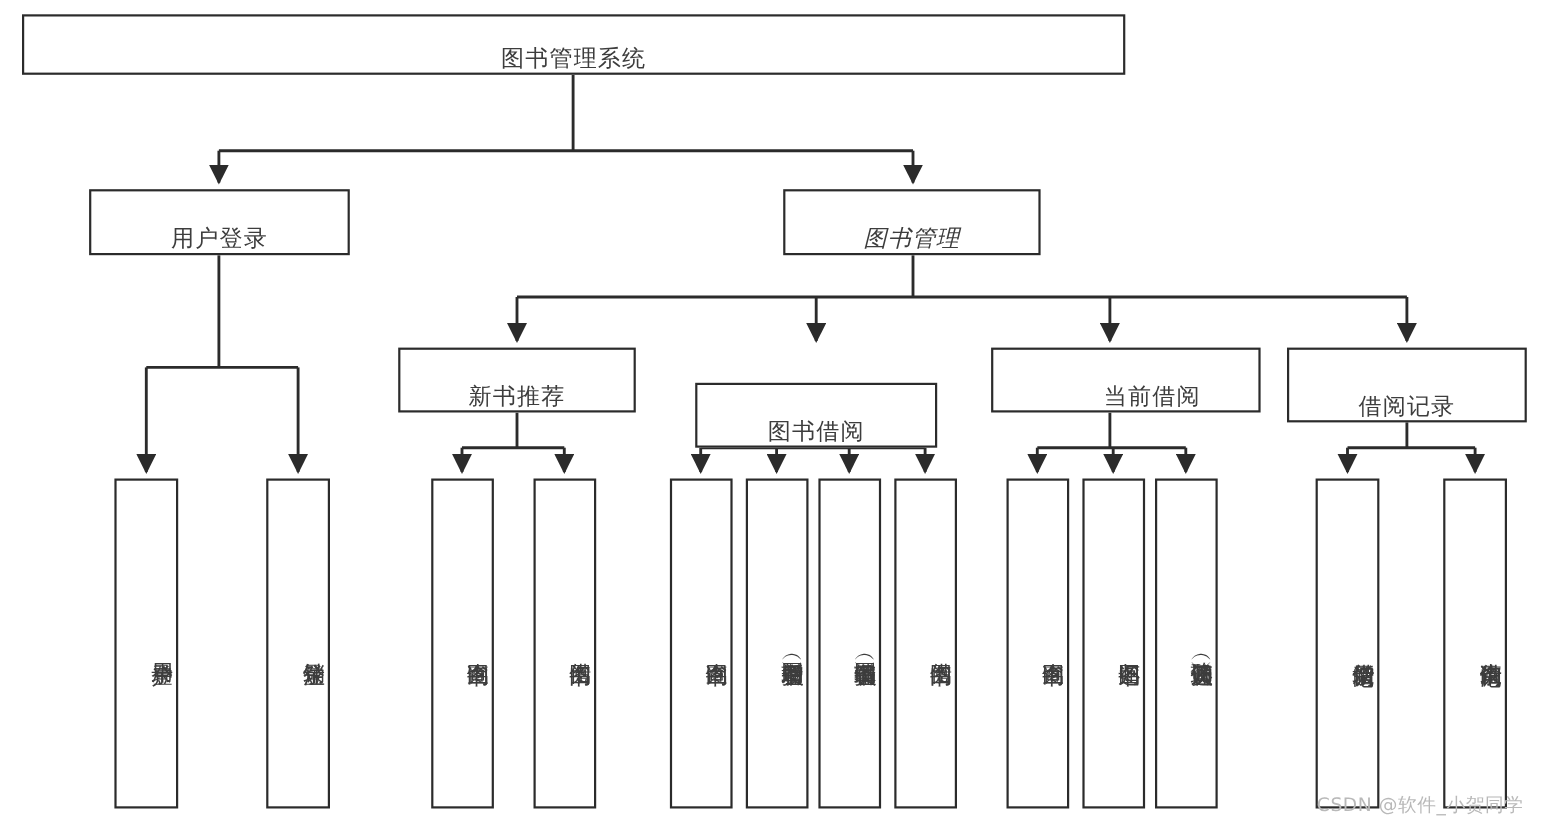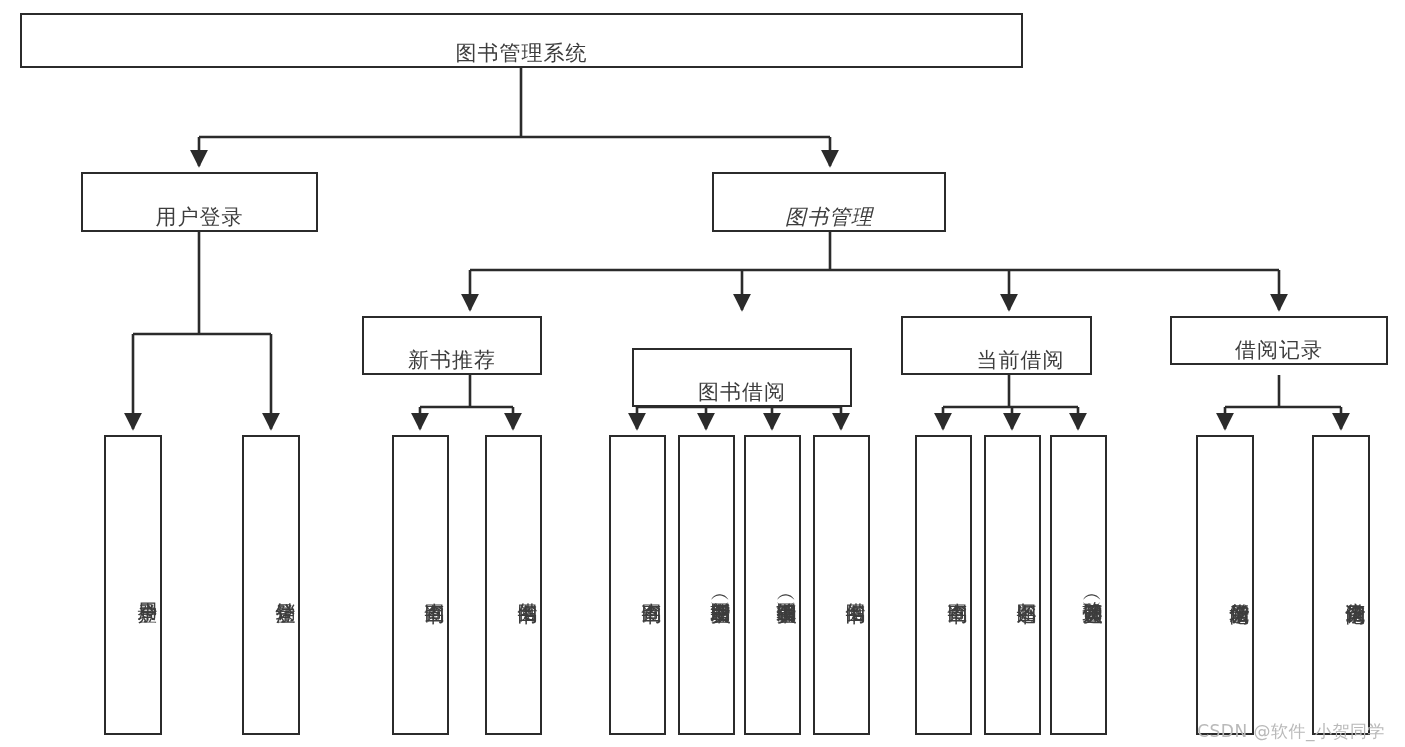--- a/index.html
+++ b/index.html
@@ -127,30 +127,30 @@
     <span class="node-label">图书管理系统</span>
   </div>
 
   <div class="node horizontal" style="left: 81px; top: 172px; width: 237px; height: 60px;">
     <span class="node-label">用户登录</span>
   </div>
   <div class="node horizontal" style="left: 712px; top: 172px; width: 234px; height: 60px; font-style: italic;">
     <span class="node-label">图书管理</span>
   </div>
 
-  <div class="node horizontal" style="left: 362px; top: 316px; width: 180px; height: 59px;">
+  <div class="node horizontal" style="left: 362px; top: 316px; width: 216px; height: 59px;">
     <span class="node-label">新书推荐</span>
   </div>
   <div class="node horizontal" style="left: 632px; top: 316px; width: 220px; height: 59px; margin-top: 32px;">
     <span class="node-label">图书借阅</span>
   </div>
-  <div class="node horizontal" style="left: 901px; top: 316px; width: 191px; height: 59px; padding-left: 48px;">
+  <div class="node horizontal" style="left: 901px; top: 316px; width: 245px; height: 59px; padding-left: 48px;">
     <span class="node-label">当前借阅</span>
   </div>
-  <div class="node horizontal" style="left: 1170px; top: 316px; width: 218px; height: 49px;">
+  <div class="node horizontal" style="left: 1170px; top: 316px; width: 218px; height: 68px;">
     <span class="node-label">借阅记录</span>
   </div>
 
   <div class="node vertical" style="left: 104px; top: 435px; width: 58px; height: 300px;">
     <span class="node-label">用户登录</span>
   </div>
   <div class="node vertical" style="left: 242px; top: 435px; width: 58px; height: 300px;">
     <span class="node-label">注销登录</span>
   </div>
   <div class="node vertical" style="left: 392px; top: 435px; width: 57px; height: 300px;">

